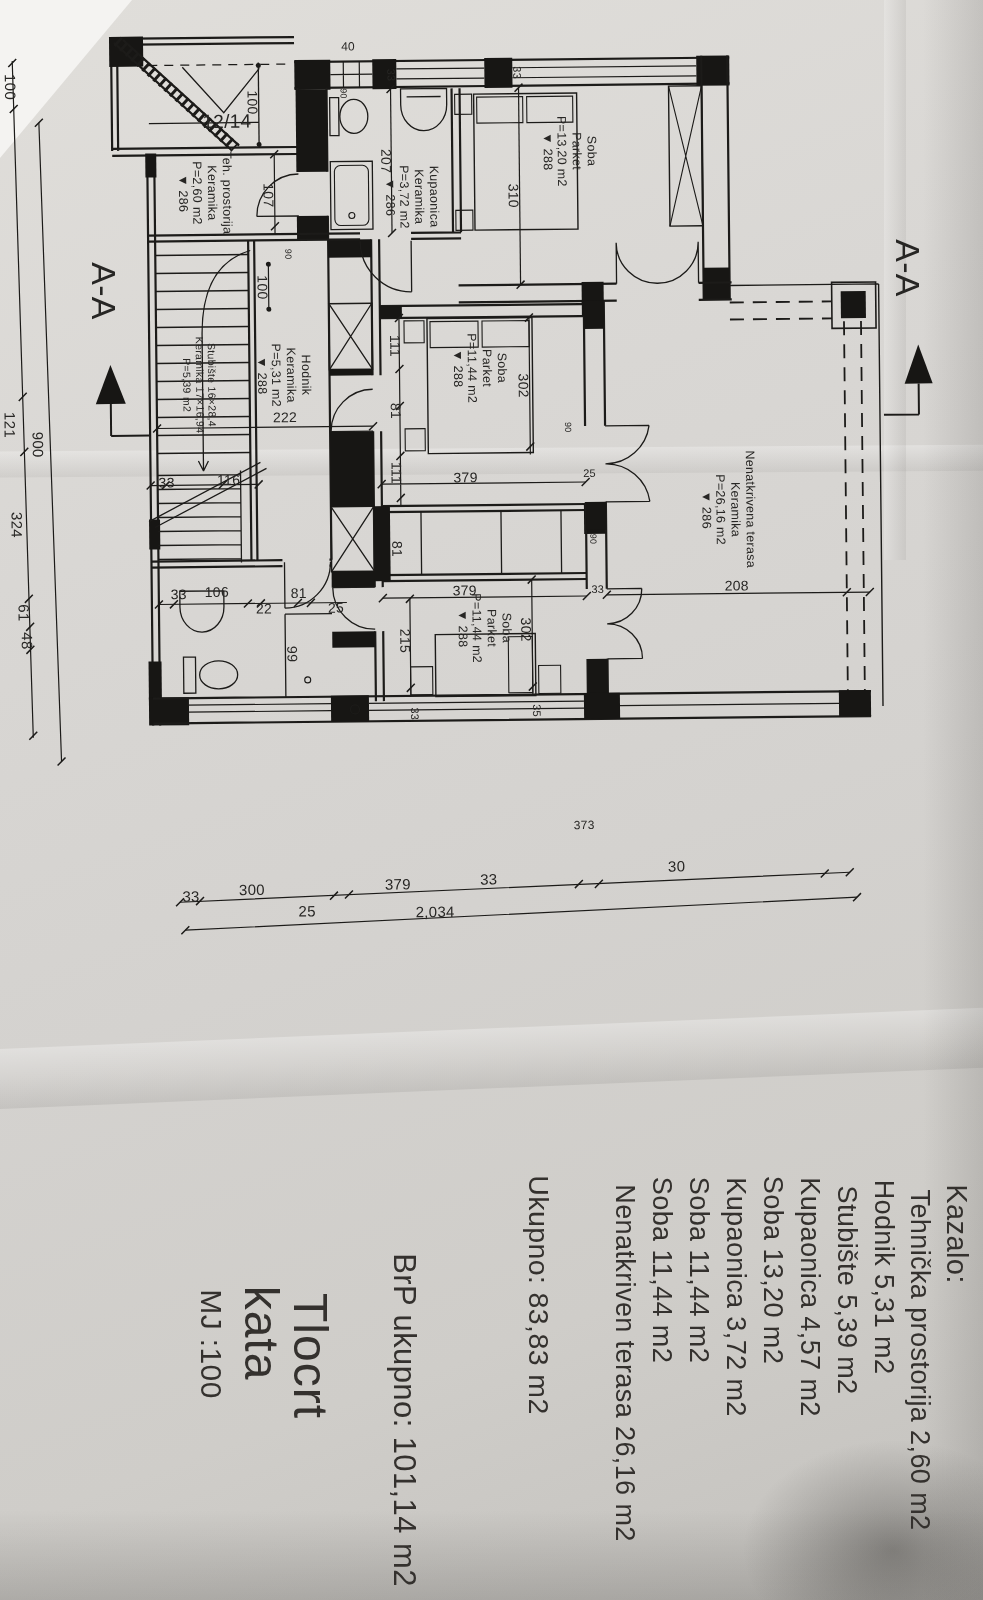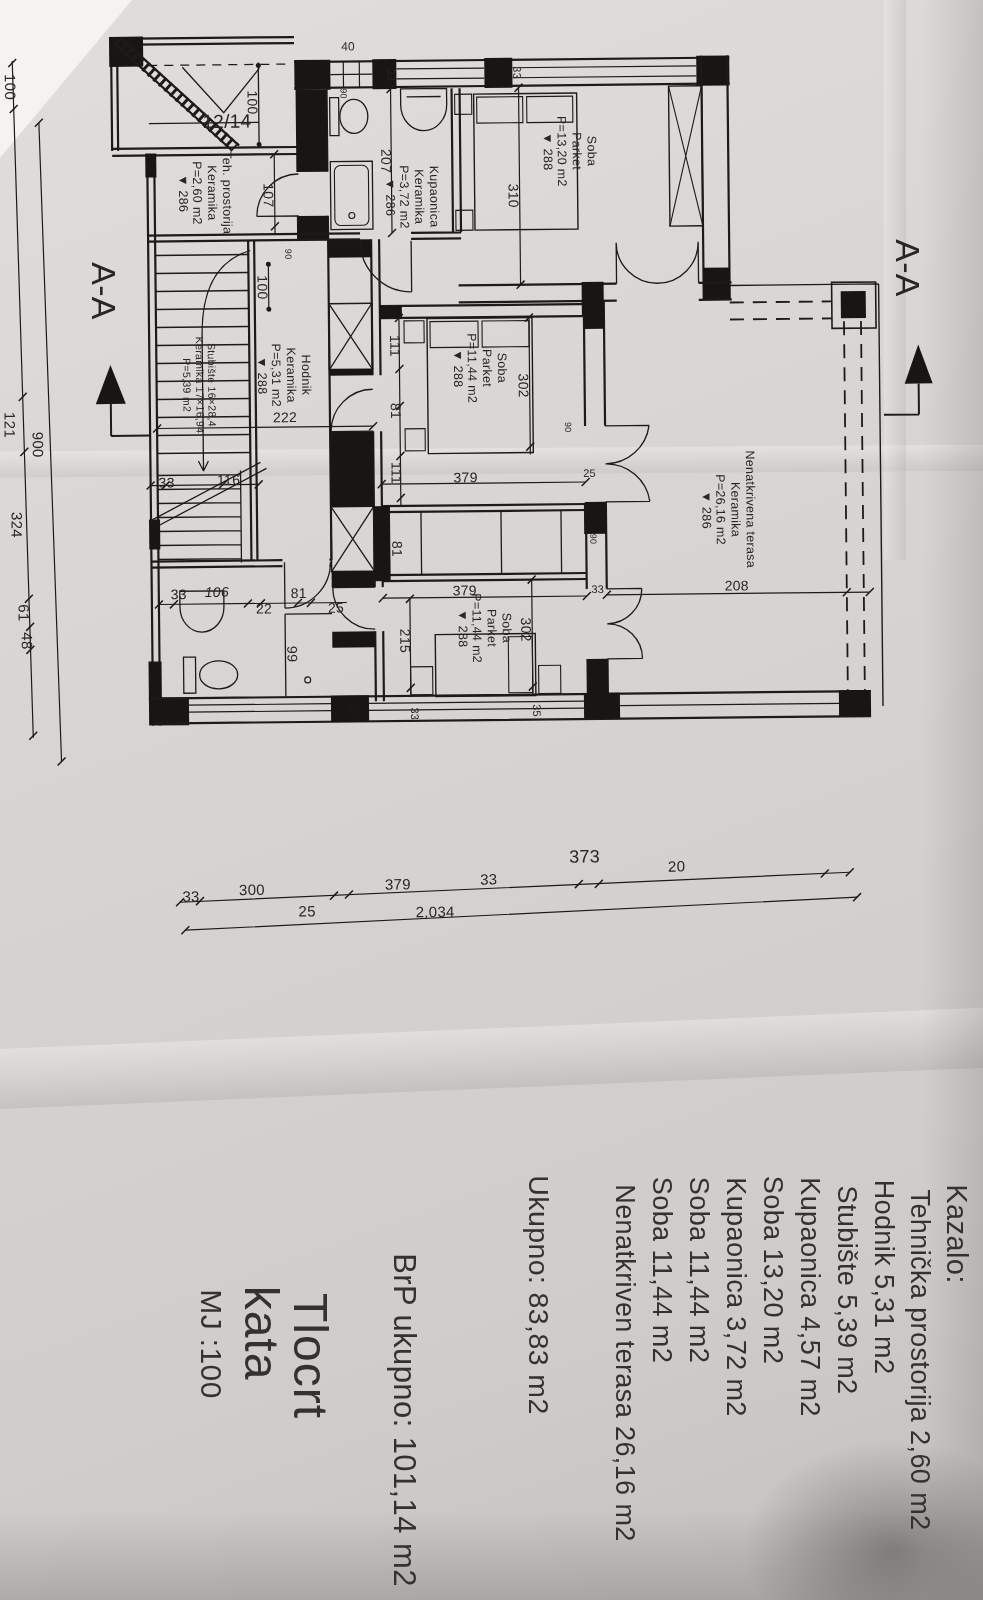--- a/index.html
+++ b/index.html
@@ -286,21 +286,21 @@
         <span class="plbl dim v" style="left: 524px; top: 386px; font-size: 14px;">302</span>
         <span class="plbl dim v" style="left: 524px; top: 630px; font-size: 14px;">302</span>
         <span class="plbl dim" style="left: 465px; top: 477px; font-size: 14px;">379</span>
         <span class="plbl dim" style="left: 463px; top: 590px; font-size: 14px;">379</span>
         <span class="plbl dim v" style="left: 403px; top: 640px; font-size: 14px;">215</span>
         <span class="plbl dim v" style="left: 396px; top: 345px; font-size: 14px;">111</span>
         <span class="plbl dim v" style="left: 396px; top: 410px; font-size: 14px;">81</span>
         <span class="plbl dim v" style="left: 396px; top: 472px; font-size: 14px;">111</span>
         <span class="plbl dim v" style="left: 396px; top: 548px; font-size: 14px;">81</span>
         <span class="plbl dim" style="left: 297px; top: 591px; font-size: 14px;">81</span>
-        <span class="plbl dim" style="left: 215px; top: 589px; font-size: 14px; font-style: italic;">106</span>
+        <span class="plbl dim" style="left: 215px; top: 589px; font-size: 14px;">106</span>
         <span class="plbl dim" style="left: 262px; top: 606px; font-size: 14px;">22</span>
         <span class="plbl dim" style="left: 334px; top: 606px; font-size: 14px;">25</span>
         <span class="plbl dim" style="left: 177px; top: 591px; font-size: 14px;">33</span>
         <span class="plbl dim v" style="left: 290px; top: 652px; font-size: 14px;">99</span>
         <span class="plbl dim" style="left: 285px; top: 415px; font-size: 14px;">222</span>
         <span class="plbl dim v" style="left: 264px; top: 285px; font-size: 14px;">100</span>
         <span class="plbl dim" style="left: 228px; top: 477px; font-size: 14px;">116</span>
         <span class="plbl dim" style="left: 166px; top: 479px; font-size: 14px;">33</span>
         <span class="plbl dim v" style="left: 271px; top: 193px; font-size: 14px;">107</span>
         <span class="plbl dim v" style="left: 256px; top: 100px; font-size: 14px;">100</span>
@@ -312,22 +312,22 @@
         <span class="plbl dim v" style="left: 412px; top: 713px; font-size: 11px;">33</span>
         <span class="plbl dim v" style="left: 534px; top: 711px; font-size: 11px;">35</span>
         <span class="plbl dim" style="left: 596px; top: 590px; font-size: 11px;">33</span>
         <span class="plbl dim" style="left: 589px; top: 474px; font-size: 11px;">25</span>
         <span class="plbl dim" style="left: 735px; top: 588px; font-size: 14px;">208</span>
         <span class="plbl dim" style="left: 186px; top: 893px; font-size: 15px;">33</span>
         <span class="plbl dim" style="left: 247px; top: 887px; font-size: 15px;">300</span>
         <span class="plbl dim" style="left: 302px; top: 909px; font-size: 15px;">25</span>
         <span class="plbl dim" style="left: 393px; top: 883px; font-size: 15px;">379</span>
         <span class="plbl dim" style="left: 484px; top: 879px; font-size: 15px;">33</span>
-        <span class="plbl dim" style="left: 580px; top: 858px; font-size: 18px;">373</span>
-        <span class="plbl dim" style="left: 672px; top: 868px; font-size: 15px;">20</span>
+        <span class="plbl dim" style="left: 580px; top: 826px; font-size: 12px;">373</span>
+        <span class="plbl dim" style="left: 672px; top: 868px; font-size: 15px;">30</span>
         <span class="plbl dim" style="left: 430px; top: 911px; font-size: 15px;">2,034</span>
         <span class="plbl dim v" style="left: 14px; top: 82px; font-size: 15px;">100</span>
         <span class="plbl dim v" style="left: 10px; top: 420px; font-size: 15px;">121</span>
         <span class="plbl dim v" style="left: 16px; top: 520px; font-size: 15px;">324</span>
         <span class="plbl dim v" style="left: 22px; top: 608px; font-size: 15px;">61</span>
         <span class="plbl dim v" style="left: 25px; top: 636px; font-size: 15px;">48</span>
         <span class="plbl dim v" style="left: 38px; top: 440px; font-size: 15px;">900</span>
         <span class="plbl dim v" style="left: 568px; top: 428px; font-size: 9px;">90</span>
         <span class="plbl dim v" style="left: 592px; top: 540px; font-size: 9px;">90</span>
         <span class="plbl dim v" style="left: 347px; top: 92px; font-size: 9px;">90</span>

